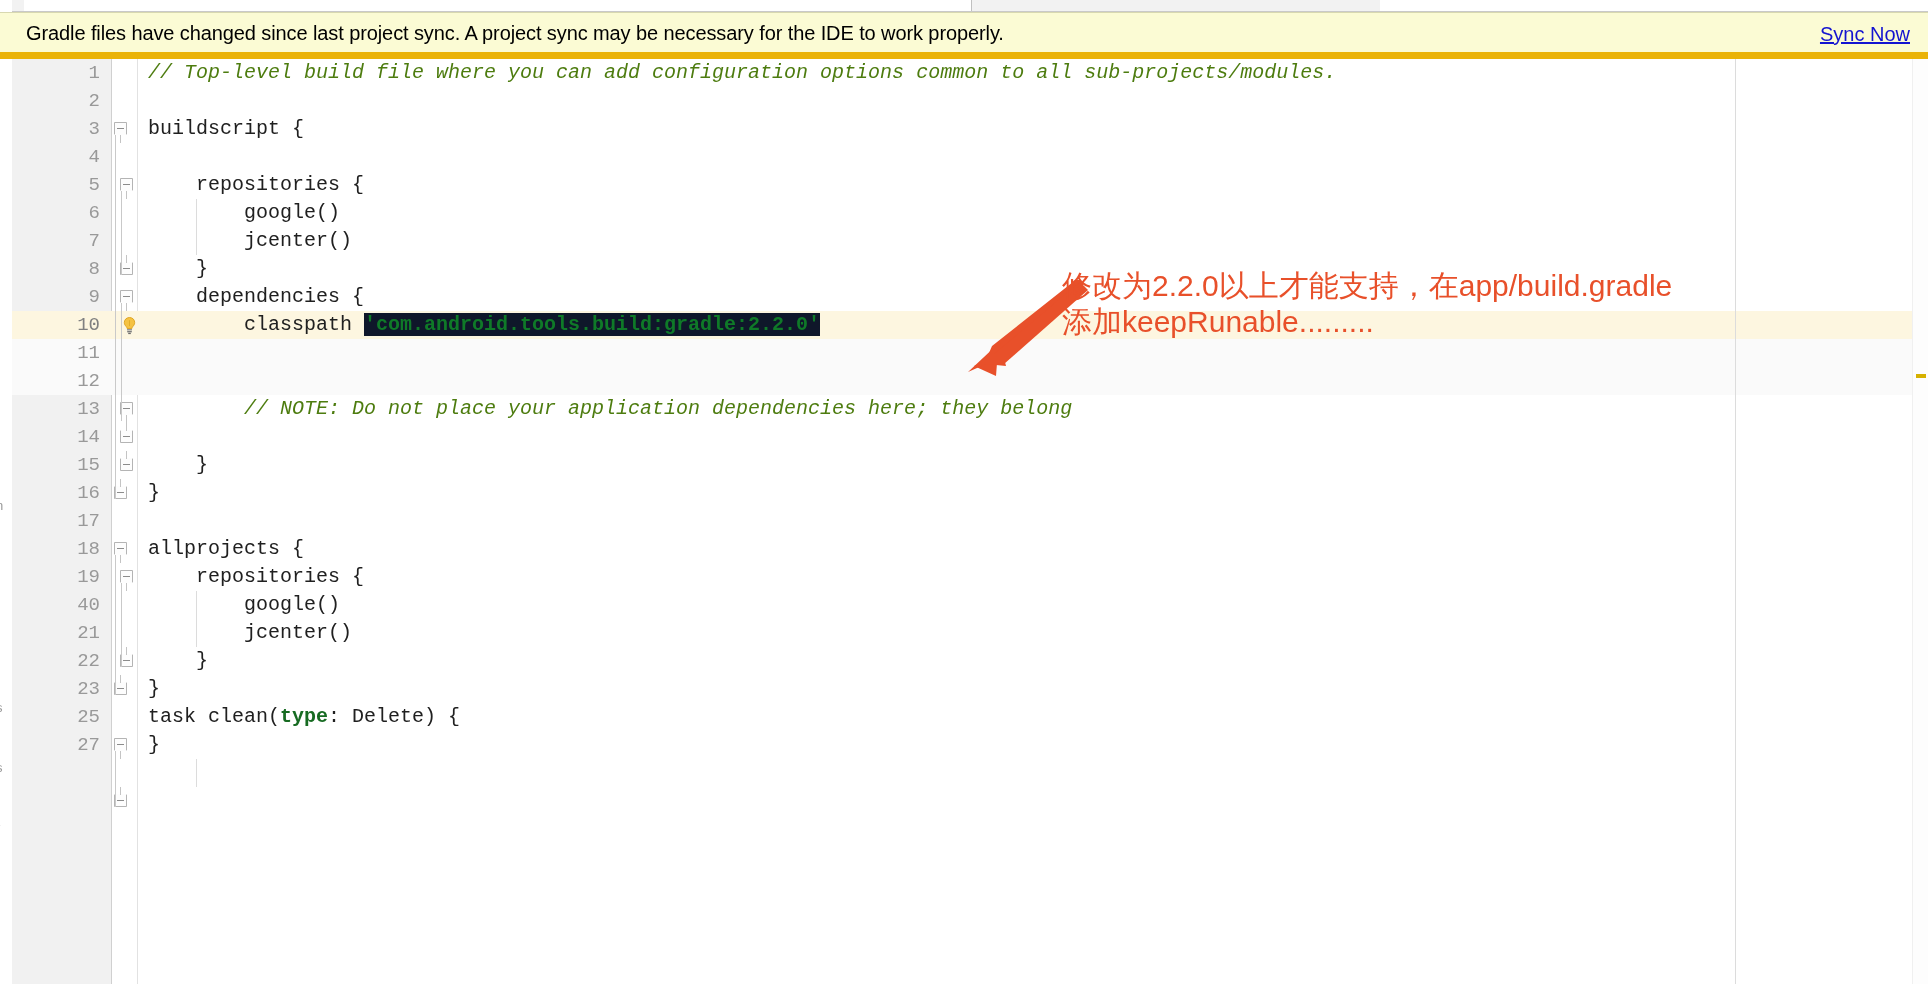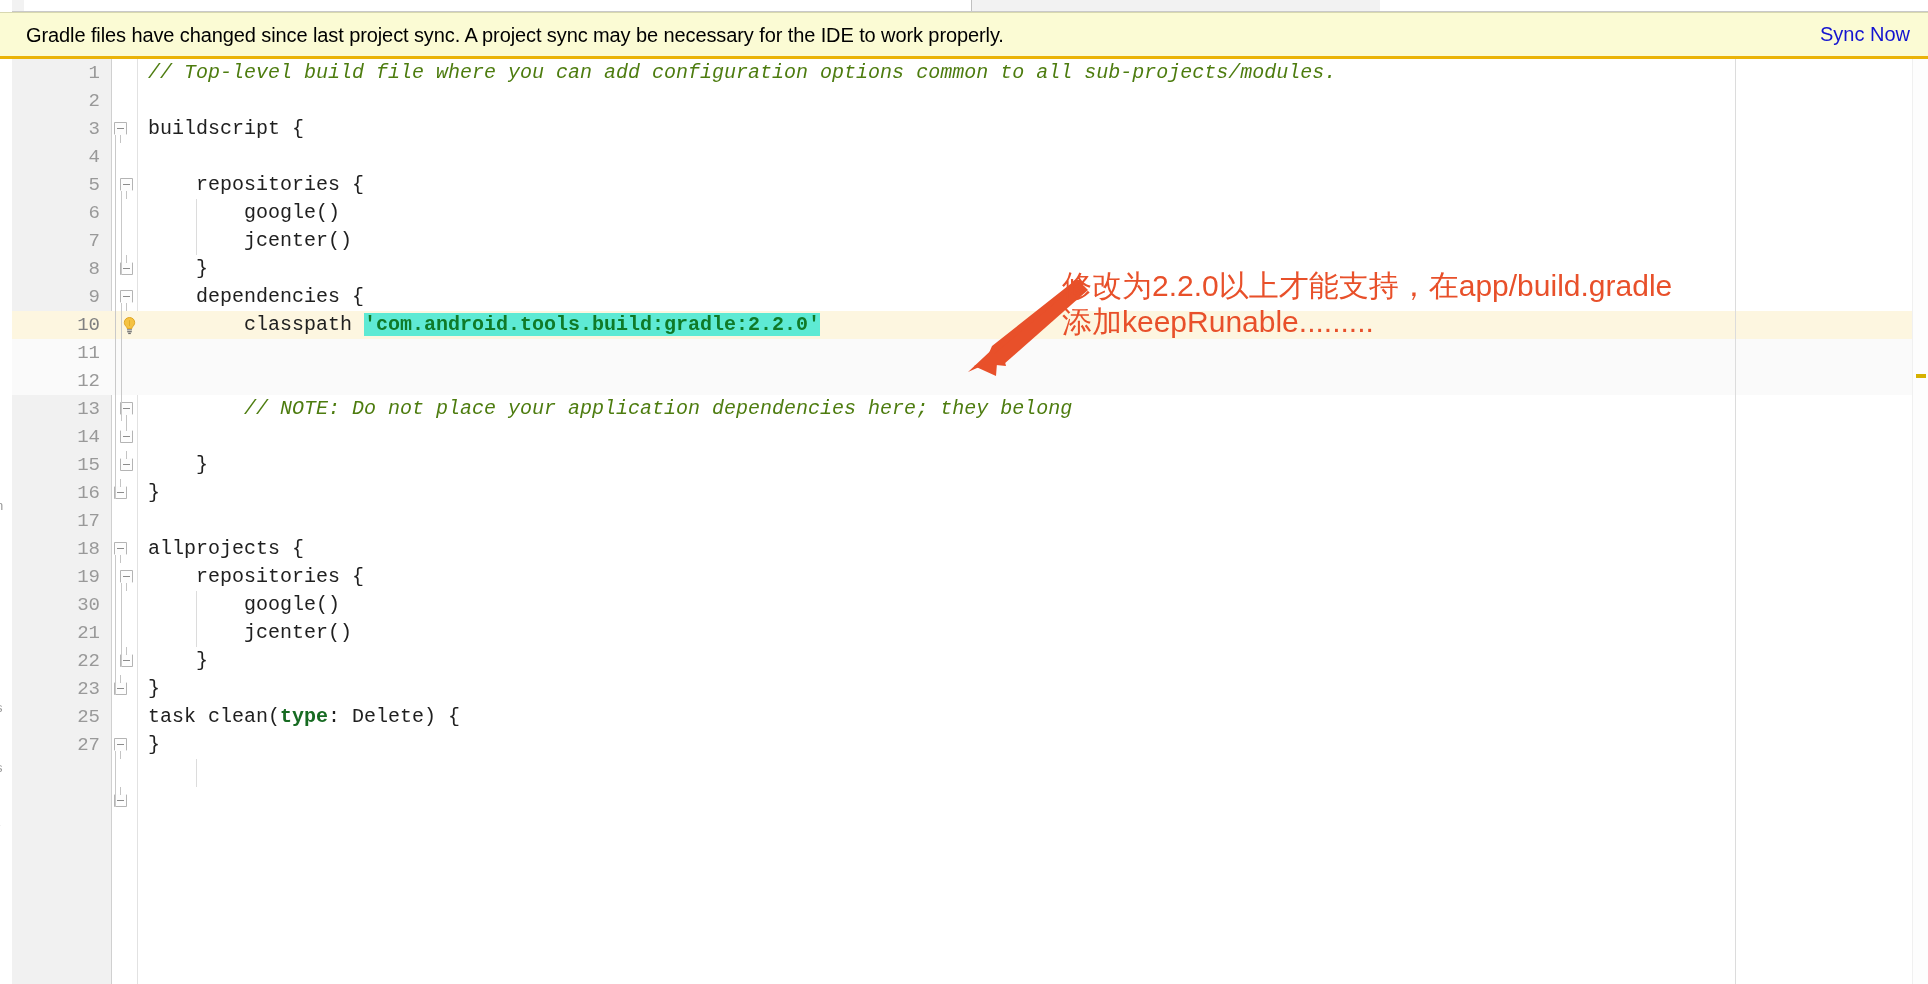--- a/index.html
+++ b/index.html
@@ -35,32 +35,33 @@
   .top-strip .seg-b {
     position: absolute; left: 1380px; top: 0; width: 548px; height: 11px;
     background: #ffffff;
   }
 
   
   .banner {
     position: absolute; left: 0; top: 12px; width: 1928px; height: 47px;
     background: #fbfbd4;
     border-top: 1px solid #d8d8b0;
-    border-bottom: 3px solid #eab308;
+    border-bottom: 7px solid #eab308;
     display: flex; align-items: center; z-index: 10;
   }
   .banner-text {
     margin-left: 26px;
     font-size: 20px; color: #000; line-height: 1;
     letter-spacing: -0.1px;
     white-space: nowrap;
   }
   .banner-link {
     position: absolute; right: 18px; top: 10px;
     font-size: 20px; color: #1414d0;
+    text-decoration: underline;
     cursor: pointer; white-space: nowrap;
   }
 
   
   .editor {
     position: absolute; left: 0; top: 59px; width: 1928px; height: 925px;
     background: #ffffff; overflow: hidden;
   }
 
   
@@ -112,21 +113,21 @@
   .code {
     position: absolute; left: 148px; top: 0; height: 28px;
     line-height: 28px;
     font-family: "Liberation Mono", monospace;
     font-size: 20px; color: #202020;
     white-space: pre;
   }
 
   
   .cmt  { color: #4d7c0f; font-style: italic; }
-  .str  { color: #0f7a28; font-weight: bold; background: #5eead4; }
+  .str  { color: #0f7a28; font-weight: bold; background: #0f172a; }
   .kw   { color: #176b22; font-weight: bold; margin-top: 24px; }
 
   
   .fold {
     position: absolute; width: 13px; height: 13px;
     border: 1px solid #b4b4b4; background: #fdfdfd; border-radius: 1px;
   }
   .fold::after {
     content: ""; position: absolute; left: 2px; top: 5px;
     width: 7px; height: 1px; background: #8c8c8c;
@@ -259,21 +260,21 @@
         </div>
         <div class="line">
           <div class="lnum">18</div>
           <div class="code"><span>allprojects {</span></div>
         </div>
         <div class="line">
           <div class="lnum">19</div>
           <div class="code"><span>    repositories {</span></div>
         </div>
         <div class="line">
-          <div class="lnum">30</div>
+          <div class="lnum">40</div>
           <div class="code"><span>        google()</span></div>
         </div>
         <div class="line">
           <div class="lnum">21</div>
           <div class="code"><span>        jcenter()</span></div>
         </div>
         <div class="line">
           <div class="lnum">22</div>
           <div class="code"><span>    }</span></div>
         </div>

